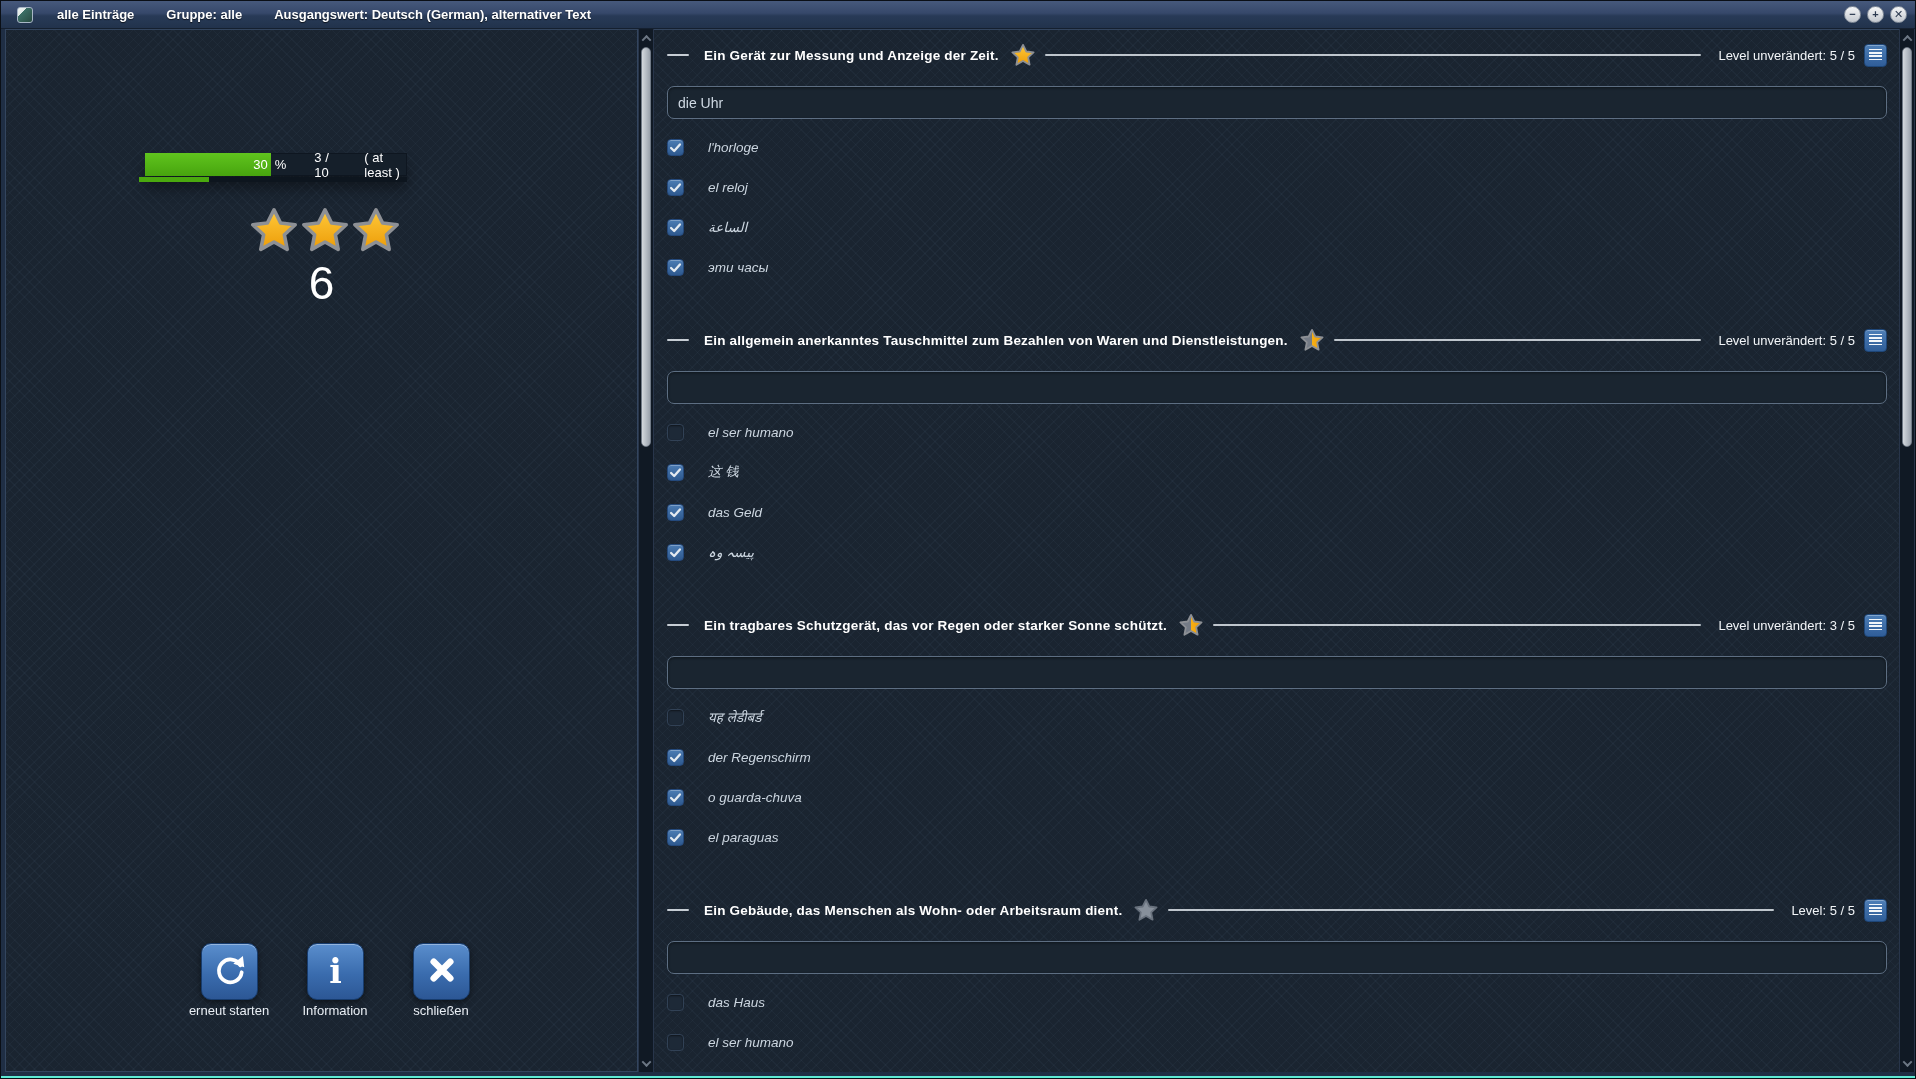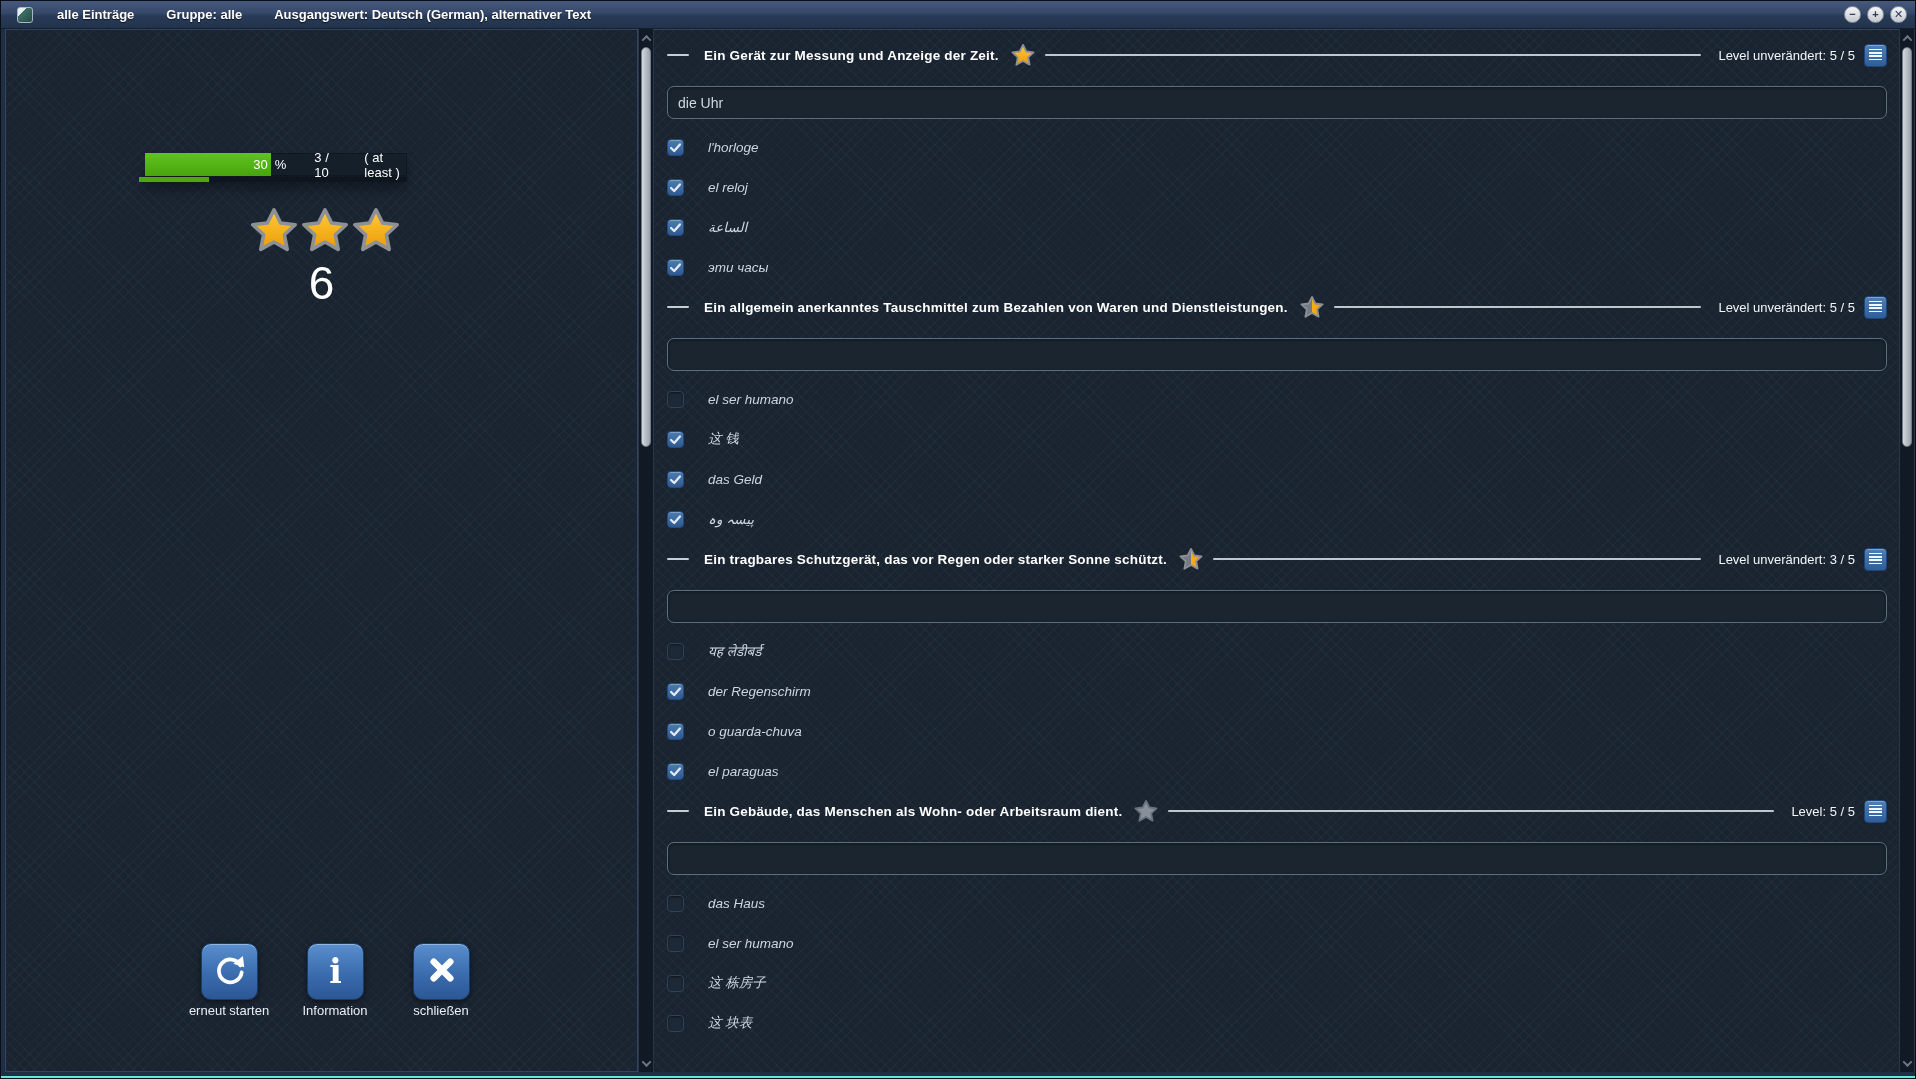--- a/index.html
+++ b/index.html
@@ -75,21 +75,21 @@
     box-shadow:0 2px 6px rgba(0,0,0,.5), inset 0 1px 0 rgba(255,255,255,.35);
     display:flex; align-items:center; justify-content:center; }
   .tool-btn.b1{ left:195px; } .tool-btn.b2{ left:301px; } .tool-btn.b3{ left:407px; }
   .tool-label{ position:absolute; top:973px; width:140px; text-align:center;
     color:#e9eef4; font-size:13px; }
   .tool-label.l1{ left:153px; } .tool-label.l2{ left:259px; } .tool-label.l3{ left:365px; }
   .info-i{ color:#fff; font-family:"DejaVu Serif","Liberation Serif",serif;
     font-size:33px; font-weight:bold; line-height:1; }
 
   
-  .question{ margin-top:9px; }
+  .question{ margin-top:42px; }
   .question:first-child{ margin-top:2px; }
   .q-header{ display:flex; align-items:center; height:22px; }
   .dash{ width:22px; height:2px; background:#c6cdd4; border-radius:1px; margin-right:15px; flex:none; }
   .q-prompt{ font-weight:bold; font-size:13.5px; color:#ffffff; white-space:nowrap; letter-spacing:.2px; }
   .q-star{ margin:0 10px 0 12px; flex:none; display:flex; }
   .q-line{ flex:1; height:2px; background:#bfc6cd; border-radius:1px; margin-right:17px; min-width:30px; }
   .q-level{ font-size:13px; color:#f2f5f8; white-space:nowrap;text-align:right; }
   .q-listicon{ width:23px; height:23px; margin-left:9px; border-radius:4px; flex:none; cursor:pointer;
     background:linear-gradient(#4e7fb7,#2f5d98); border:1px solid #1e4678;
     box-shadow:inset 0 1px 0 rgba(255,255,255,.3);

